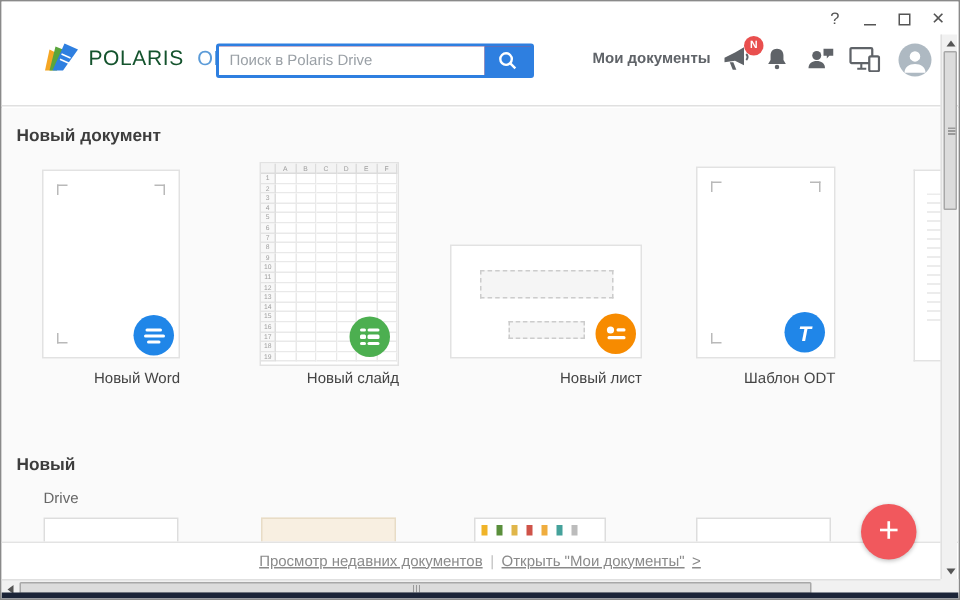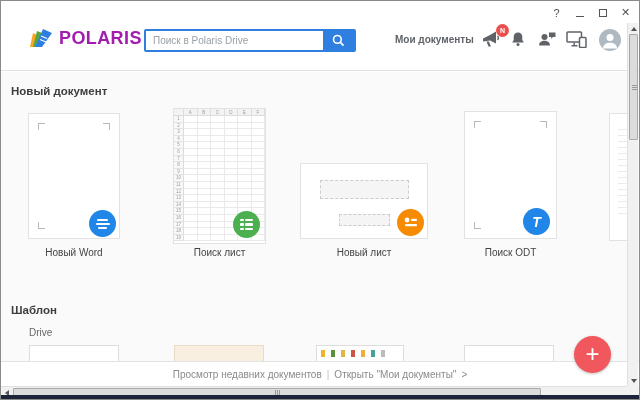--- a/index.html
+++ b/index.html
@@ -12,21 +12,21 @@
   .winctl { width:15px; height:15px; display:flex; align-items:center; justify-content:center;
             color:#555; font-size:11px; cursor:default; }
   .min-glyph { width:8px; height:1px; background:#555; margin-top:7px; }
   .max-glyph { width:8px; height:8px; border:1px solid #555; }
   .close-glyph { font-size:11px; }
 
   
   .header { position:absolute; top:0; left:0; width:100%; height:70px; background:#fff;
             border-bottom:1px solid #e0e0e0; z-index:3; }
   .logo { position:absolute; left:26px; top:26px; display:flex; align-items:center; gap:6px; }
-  .logo-primary { font-size:18px; font-weight:bold; color:#a21caf; letter-spacing:.4px; }
+  .logo-primary { font-size:14px; font-weight:normal; color:#14532d; letter-spacing:.4px; }
   .logo-secondary { font-size:13.5px; color:#5b9bd8; letter-spacing:.4px; margin-left:3px; }
 
   .searchbox { position:absolute; left:143px; top:28px; width:212px; height:23px;
                border:2px solid #2e7fe0; border-radius:2px; display:flex; background:#ef4444; }
   .searchbox input { flex:1; border:none; outline:none; padding:0 7px; font-size:10px;
                      color:#444; font-family:"Liberation Sans", sans-serif; }
   .searchbox input::placeholder { color:#9aa0a6; }
   .search-btn { width:31px; background:#2e7fe0; border:none; display:flex; align-items:center;
                 justify-content:center; cursor:pointer; }
 
@@ -67,21 +67,21 @@
   .ic-slide { left:96px; top:45px;  background:#f78b00; }
   .ic-odt   { left:58px; top:96px;  background:#2086e8; }
   .bar { background:#fff; height:2px; border-radius:1px; }
   .sheet-colbars { display:flex; flex-direction:column; gap:2px; }
   .odt-t { color:#fff; font-size:14px; font-weight:bold; line-height:1; font-style:italic; }
 
   .slide-dash { position:absolute; border:1px dashed #cccccc; background:#f5f5f5; }
   .dash1 { left:19px; top:16px; width:89px; height:19px; }
   .dash2 { left:38px; top:50px; width:51px; height:12px; }
 
-  .card-label { position:absolute; top:175px; font-size:10px; color:#444; text-align:center; cursor:pointer; }
+  .card-label { position:absolute; top:175px; font-size:10px; color:#444; text-align:right; cursor:pointer; }
   .lbl-word  { left:27px;  width:92px; }
   .lbl-sheet { left:172px; width:93px; }
   .lbl-slide { left:299px; width:128px; }
   .lbl-odt   { left:463px; width:93px; }
 
   
   .sheet-grid { position:absolute; inset:0; overflow:hidden; }
   .sh-row { display:flex; height:6.6px; }
   .sh-row.sh-head { height:7px; }
   .sh-corner { width:10px; background:#f3f3f3; border-right:1px solid #dcdcdc; border-bottom:1px solid #dcdcdc; }
@@ -101,21 +101,21 @@
   .thumb3 { left:315px; width:88px; }
   .thumb4 { left:463px; width:90px; }
   .decor-row { position:absolute; left:4px; top:4px; display:flex; gap:6px; align-items:flex-end; }
   .decor-ic { width:4px; height:7px; display:inline-block; }
 
   
   .footer { position:absolute; left:0; top:360px; width:100%; height:25px; background:#fff;
             border-top:1px solid #e3e3e3; z-index:5; display:flex; align-items:center;
             justify-content:center; font-size:10px; color:#8a8a8a; gap:5px; }
   .footer .sep { color:#c0c0c0; }
-  .footer-link { cursor:pointer; }
+  .footer-link { cursor:pointer;text-decoration:underline; }
 
   
   .fab { position:absolute; left:573px; top:335px; width:37px; height:37px; border-radius:50%;
          background:#f1585d; color:#fff; font-size:24px; font-weight:300; display:flex;
          align-items:center; justify-content:center; z-index:7; cursor:pointer;
          box-shadow:0 1px 3px rgba(0,0,0,.25); line-height:1; padding-bottom:2px; }
 
   
   .vscroll { position:absolute; right:1px; top:22px; width:11px; height:363px; background:#f1f1f1;
              border-left:1px solid #e0e0e0; z-index:8; }
@@ -455,25 +455,25 @@
       <div class="circle-ic ic-odt">
         <span class="odt-t">T</span>
       </div>
     </div>
 
     <div class="card card-partial">
       <div class="partial-lines"></div>
     </div>
 
     <div class="card-label lbl-word">Новый Word</div>
-    <div class="card-label lbl-sheet">Поиск лист</div>
+    <div class="card-label lbl-sheet">Новый слайд</div>
     <div class="card-label lbl-slide">Новый лист</div>
-    <div class="card-label lbl-odt">Поиск ODT</div>
-
-    <div class="section-title t-template">Шаблон</div>
+    <div class="card-label lbl-odt">Шаблон ODT</div>
+
+    <div class="section-title t-template">Новый</div>
     <div class="t-word-cat">Drive</div>
 
     <div class="thumb thumb1"></div>
     <div class="thumb thumb2"></div>
     <div class="thumb thumb3">
       <div class="decor-row">
           <span class="decor-ic" style="background: rgb(240, 180, 41);"></span>
           <span class="decor-ic" style="background: rgb(90, 143, 60);"></span>
           <span class="decor-ic" style="background: rgb(224, 182, 74);"></span>
           <span class="decor-ic" style="background: rgb(207, 83, 73);"></span>

